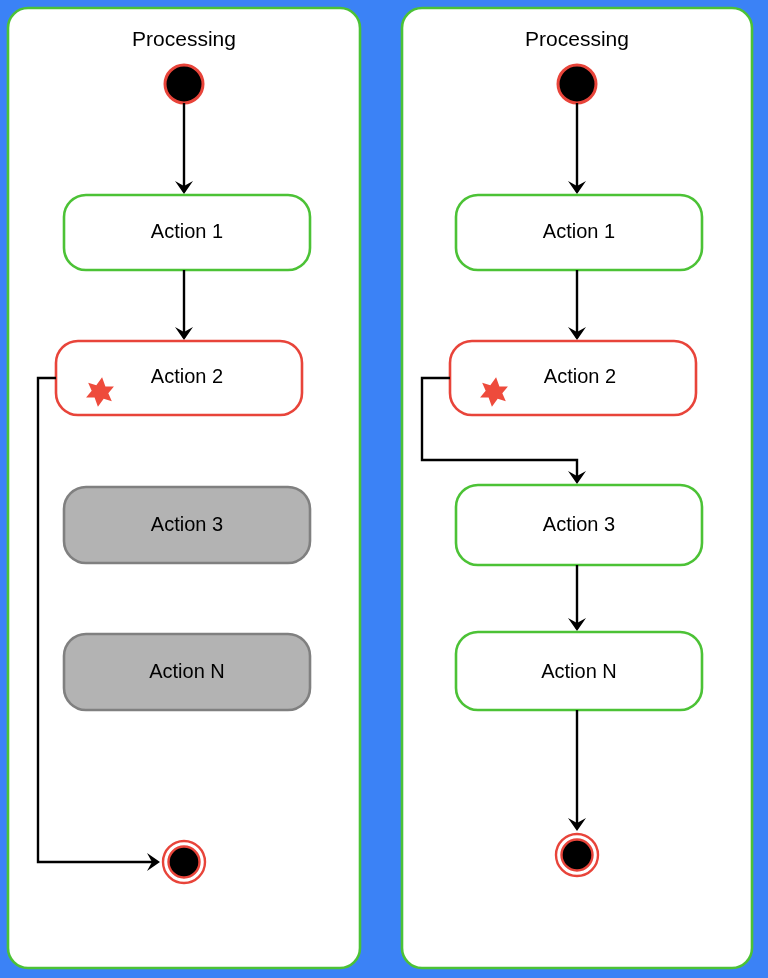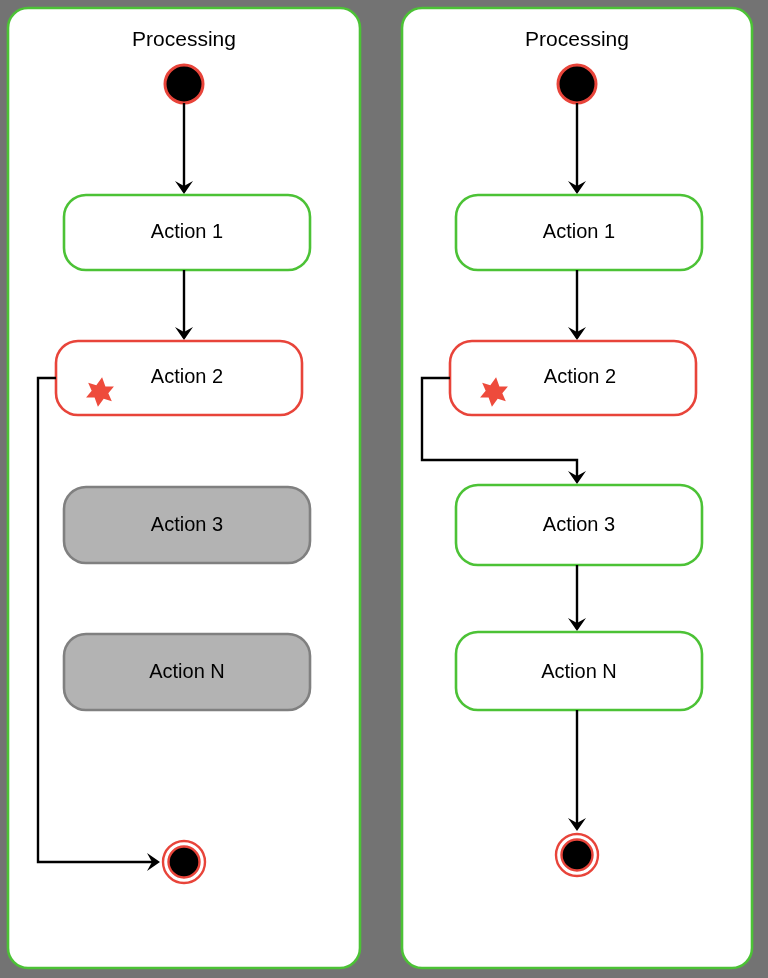--- a/index.html
+++ b/index.html
@@ -11,21 +11,21 @@
   body {
     width: 768px;
     height: 978px;
     font-family: "Liberation Sans", sans-serif;
     overflow: hidden;
   }
   #canvas {
     position: relative;
     width: 768px;
     height: 978px;
-    background: #737373;
+    background: #3b82f6;
   }
   svg.diagram {
     position: absolute;
     top: 0;
     left: 0;
     width: 768px;
     height: 978px;
     display: block;
   }
   .panel-frame {

